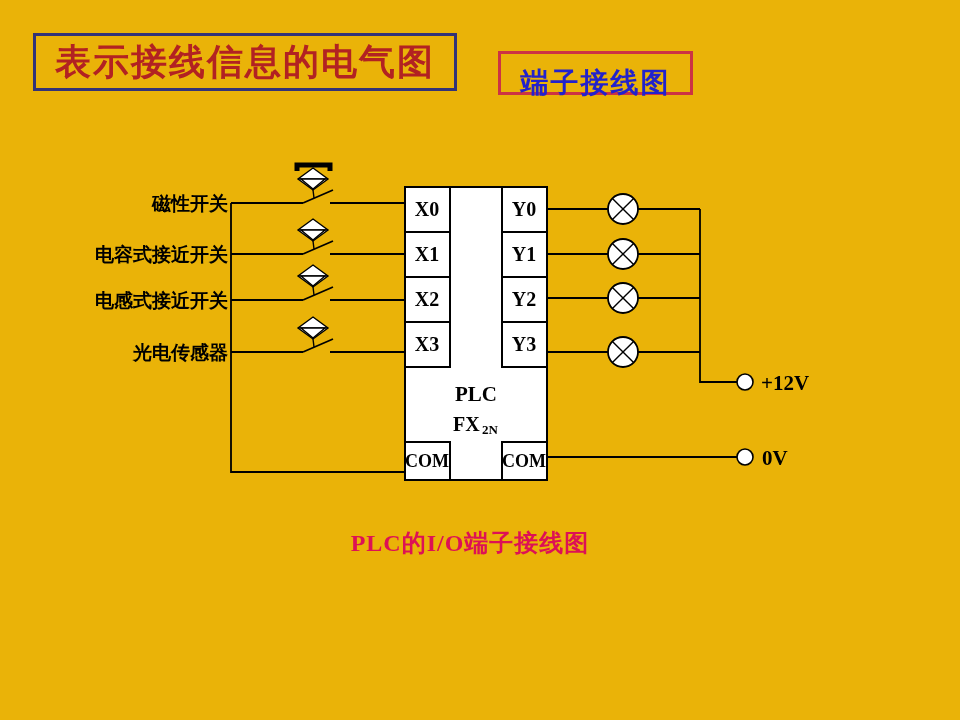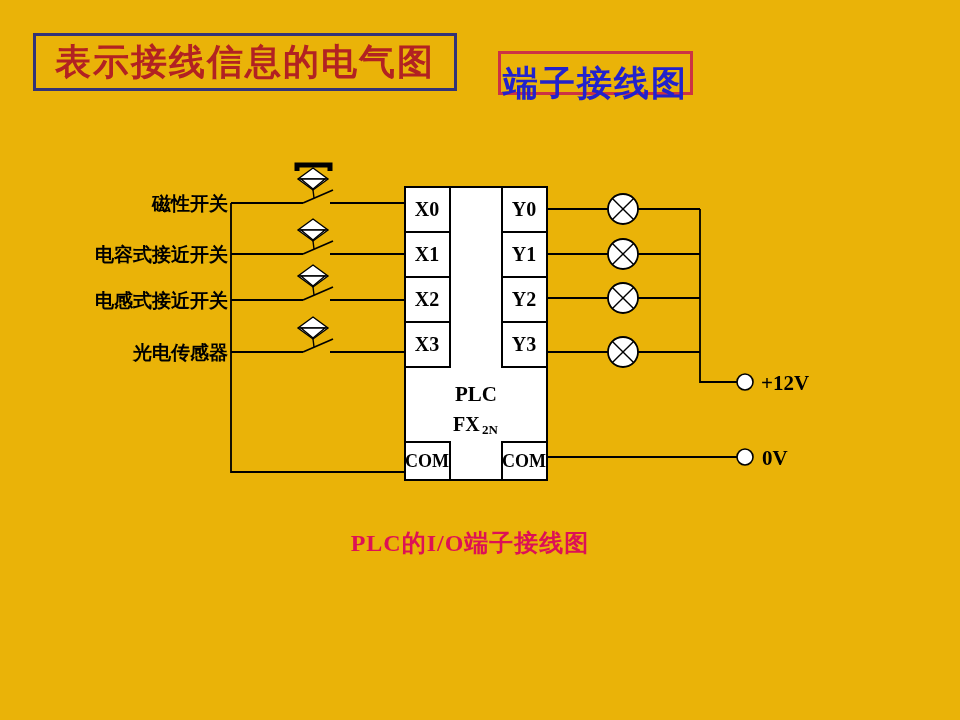--- a/index.html
+++ b/index.html
@@ -12,21 +12,21 @@
     border:3px solid #333377;display:flex;align-items:center;justify-content:center;
   }
   .title-box span{
     color:#b22222;font-weight:bold;font-size:36px;letter-spacing:2px;white-space:nowrap;
   }
   .subtitle-box{
     position:absolute;left:498px;top:51px;width:189px;height:38px;
     border:3px solid #cc3344;display:flex;align-items:center;justify-content:center;
   }
   .subtitle-box span{
-    color:#2222cc;font-weight:bold;font-size:35px;letter-spacing:2px;white-space:nowrap;margin-top:20px;
+    color:#2222cc;font-weight:bold;font-size:28px;letter-spacing:2px;white-space:nowrap;margin-top:20px;
   }
   svg{position:absolute;left:0;top:0;}
   .wire{stroke:#000;stroke-width:1.8;fill:none;}
   .box{stroke:#000;stroke-width:2;fill:#fff;}
   .sym{stroke:#000;stroke-width:1.4;fill:#fff;}
   .st{font-family:"Liberation Serif", serif;font-weight:bold;fill:#000;}
   .term{font-size:20px;}
   .com{font-size:18px;}
   .zh{font-size:19px;}
   .plcname{font-size:21px;}

